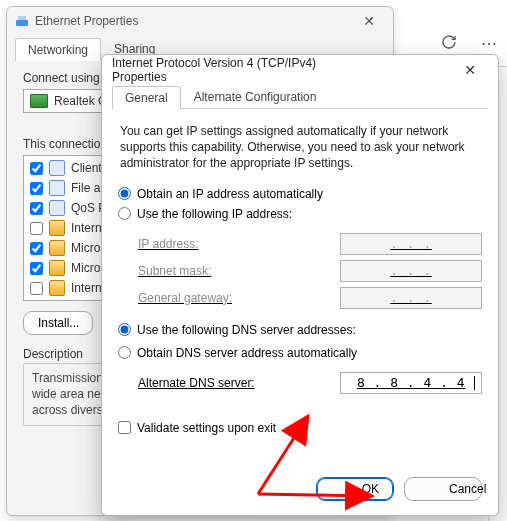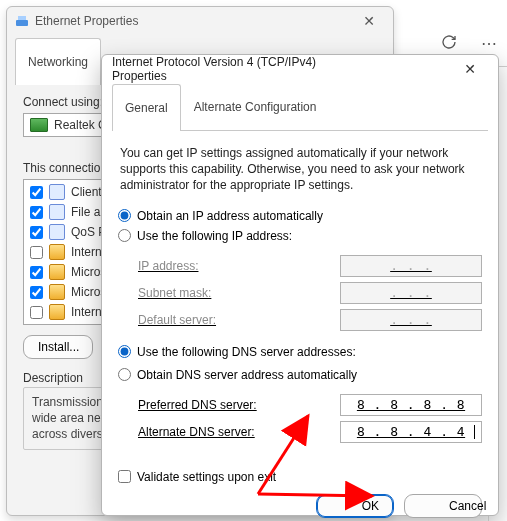--- a/index.html
+++ b/index.html
@@ -4,21 +4,21 @@
 <style>
   html,body{margin:0;padding:0;font-family:"Segoe UI",Tahoma,sans-serif;font-size:12px;color:#000;background:#f5f5f5;}
   .desktop{position:relative;width:507px;height:521px;background:#fff;overflow:hidden;}
   
   .win-back{position:absolute;left:6px;top:6px;width:386px;height:508px;background:#f3f3f3;border:1px solid #bdbdbd;border-radius:6px;box-shadow:0 4px 10px rgba(0,0,0,.15);}
   .win-back .titlebar{height:28px;display:flex;align-items:center;padding:0 8px;color:#555;font-size:12px;}
   .win-back .titlebar .nic-icon{width:14px;height:14px;margin-right:6px;}
   .win-back .titlebar .spacer{flex:1;}
   .win-back .titlebar .close{width:32px;height:20px;display:flex;align-items:center;justify-content:center;color:#555;font-size:14px;}
   .tabs{display:flex;border-bottom:1px solid #c8c8c8;margin:2px 8px 0 8px;}
-  .tab{padding:16px 12px;border:1px solid transparent;border-bottom:none;font-size:12px;color:#444;}
+  .tab{padding:4px 12px;border:1px solid transparent;border-bottom:none;font-size:12px;color:#444;}
   .tab.active{background:#fff;border-color:#c8c8c8;border-top-left-radius:3px;border-top-right-radius:3px;position:relative;top:1px;}
   .back-body{padding:10px 16px 16px 16px;color:#333;}
   .realtek-box{margin-top:4px;border:1px solid #a7a7a7;background:#fff;height:22px;display:flex;align-items:center;padding:0 6px;width:250px;}
   .realtek-box .nic-img{width:16px;height:12px;margin-right:6px;background:linear-gradient(#5fb85f,#2e8b2e);border:1px solid #256b25;border-radius:1px;display:inline-block;}
   .items-label{margin-top:24px;}
   .items-box{margin-top:4px;border:1px solid #a7a7a7;background:#fff;width:250px;padding:2px 0;}
   .item-row{display:flex;align-items:center;padding:2px 6px;font-size:12px;white-space:nowrap;}
   .item-row input{margin:0 6px 0 0;}
   .item-row .ico{width:14px;height:14px;margin-right:6px;display:inline-block;background:#e0ecff;border:1px solid #6a8bd8;border-radius:2px;}
   .item-row .ico.net{background:linear-gradient(#ffe08a,#f0b030);border-color:#c08010;}
@@ -167,38 +167,34 @@
       <div class="subblock tight">
         <div class="field-row">
           <span class="field-label">IP address:</span>
           <span class="ip-box disabled">   .       .       .</span>
         </div>
         <div class="field-row">
           <span class="field-label">Subnet mask:</span>
           <span class="ip-box disabled">   .       .       .</span>
         </div>
         <div class="field-row">
-          <span class="field-label">Default server:</span>
+          <span class="field-label">General gateway:</span>
           <span class="ip-box disabled">   .       .       .</span>
         </div>
       </div>
 
       <label class="radio-row">
         <input type="radio" name="dnsmode" checked="" style="">
         <span>Use the following DNS server addresses:</span>
       </label>
       <label class="radio-row" style="margin-top:6px;">
         <input type="radio" name="dnsmode" style="">
         <span>Obtain DNS server address automatically</span>
       </label>
       <div class="subblock tight">
-        <div class="field-row">
-          <span class="field-label enabled">Preferred DNS server:</span>
-          <span class="ip-box">8 . 8 . 8 . 8</span>
-        </div>
         <div class="field-row">
           <span class="field-label enabled">Alternate DNS server:</span>
           <span class="ip-box caret">8 . 8 . 4 . 4</span>
         </div>
       </div>
 
       <div style="display:flex;align-items:center;justify-content:space-between;margin-top:8px;">
         <label class="validate-row">
           <input type="checkbox" style="">
           <span>Validate settings upon exit</span>

